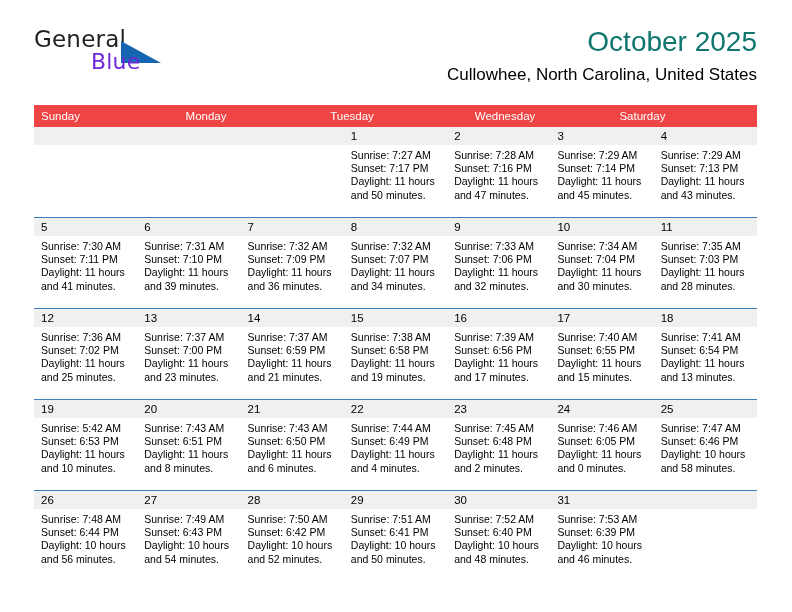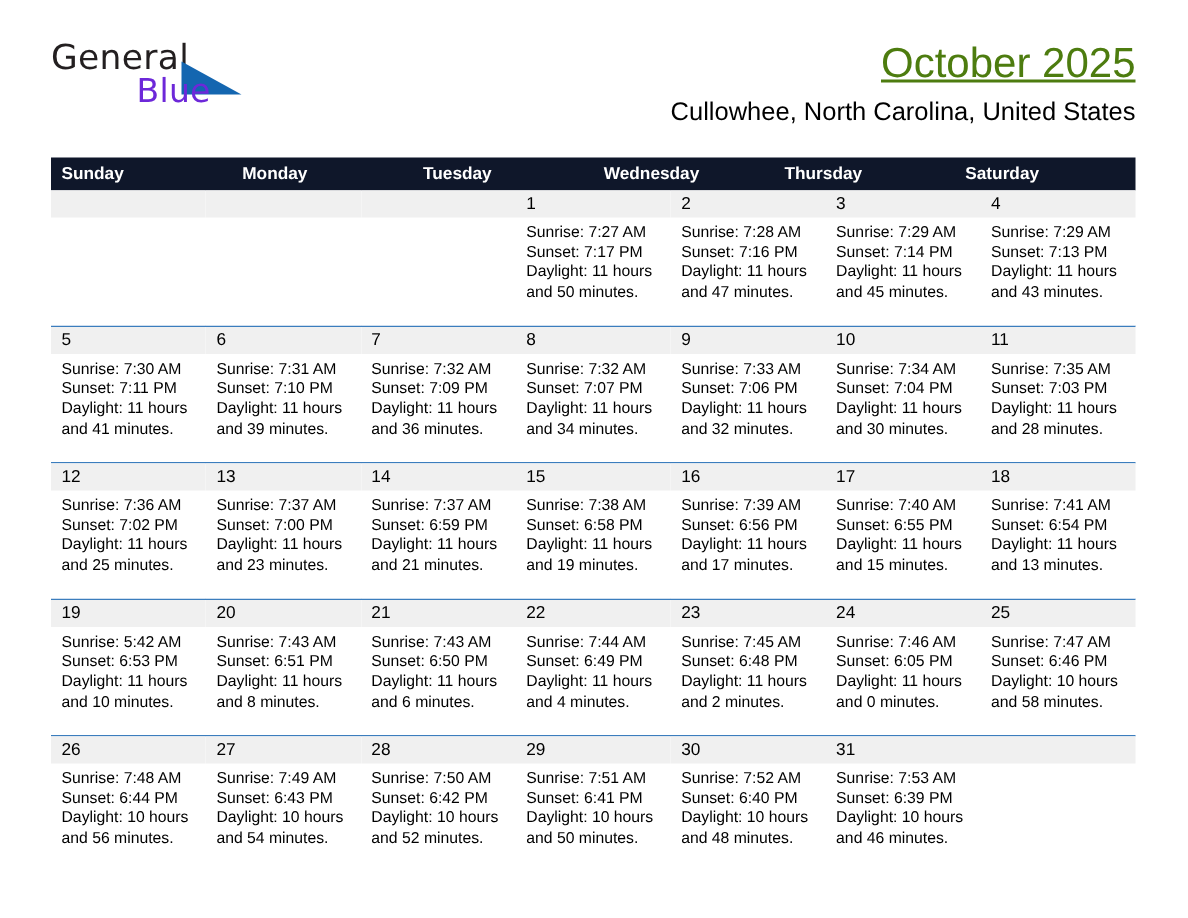--- a/index.html
+++ b/index.html
@@ -69,44 +69,42 @@
   }
 
   .title-block {
     position: absolute;
     right: 0;
     top: -4px;
     text-align: right;
   }
   .month-title {
     font-size: 28px;
-    color: #4d7c0f;
+    color: #0f766e;
     line-height: 1.25;
     white-space: nowrap;
-    text-decoration: underline;
   }
   .location {
     font-size: 17px;
     color: #000000;
     margin-top: 6px;
     white-space: nowrap;
   }
 
   
   .calendar {
     position: absolute;
     left: 34px;
     top: 105px;
     width: 723px;
   }
 
   .weekday-row {
     display: flex;
-    background: #0f172a;
-    font-weight: bold;
+    background: #ef4444;
   }
   .weekday-cell {
     flex: 1 1 0;
     min-width: 0;
     color: #ffffff;
     font-size: 11.5px;
     padding: 5px 0 5px 7px;
     box-sizing: border-box;
     height: 22px;
     line-height: 12px;
@@ -174,21 +172,20 @@
     </div>
 
   </div>
 
   <div class="calendar">
     <div class="weekday-row" id="weekday-row">
         <div class="weekday-cell">Sunday</div>
         <div class="weekday-cell">Monday</div>
         <div class="weekday-cell">Tuesday</div>
         <div class="weekday-cell">Wednesday</div>
-        <div class="weekday-cell">Thursday</div>
         <div class="weekday-cell">Saturday</div>
       </div>
     <div id="weeks-container">
         <div class="week-row">
           <div class="day-cell empty">
             <div class="day-number"></div>
           </div>
           <div class="day-cell empty">
             <div class="day-number"></div>
           </div>

